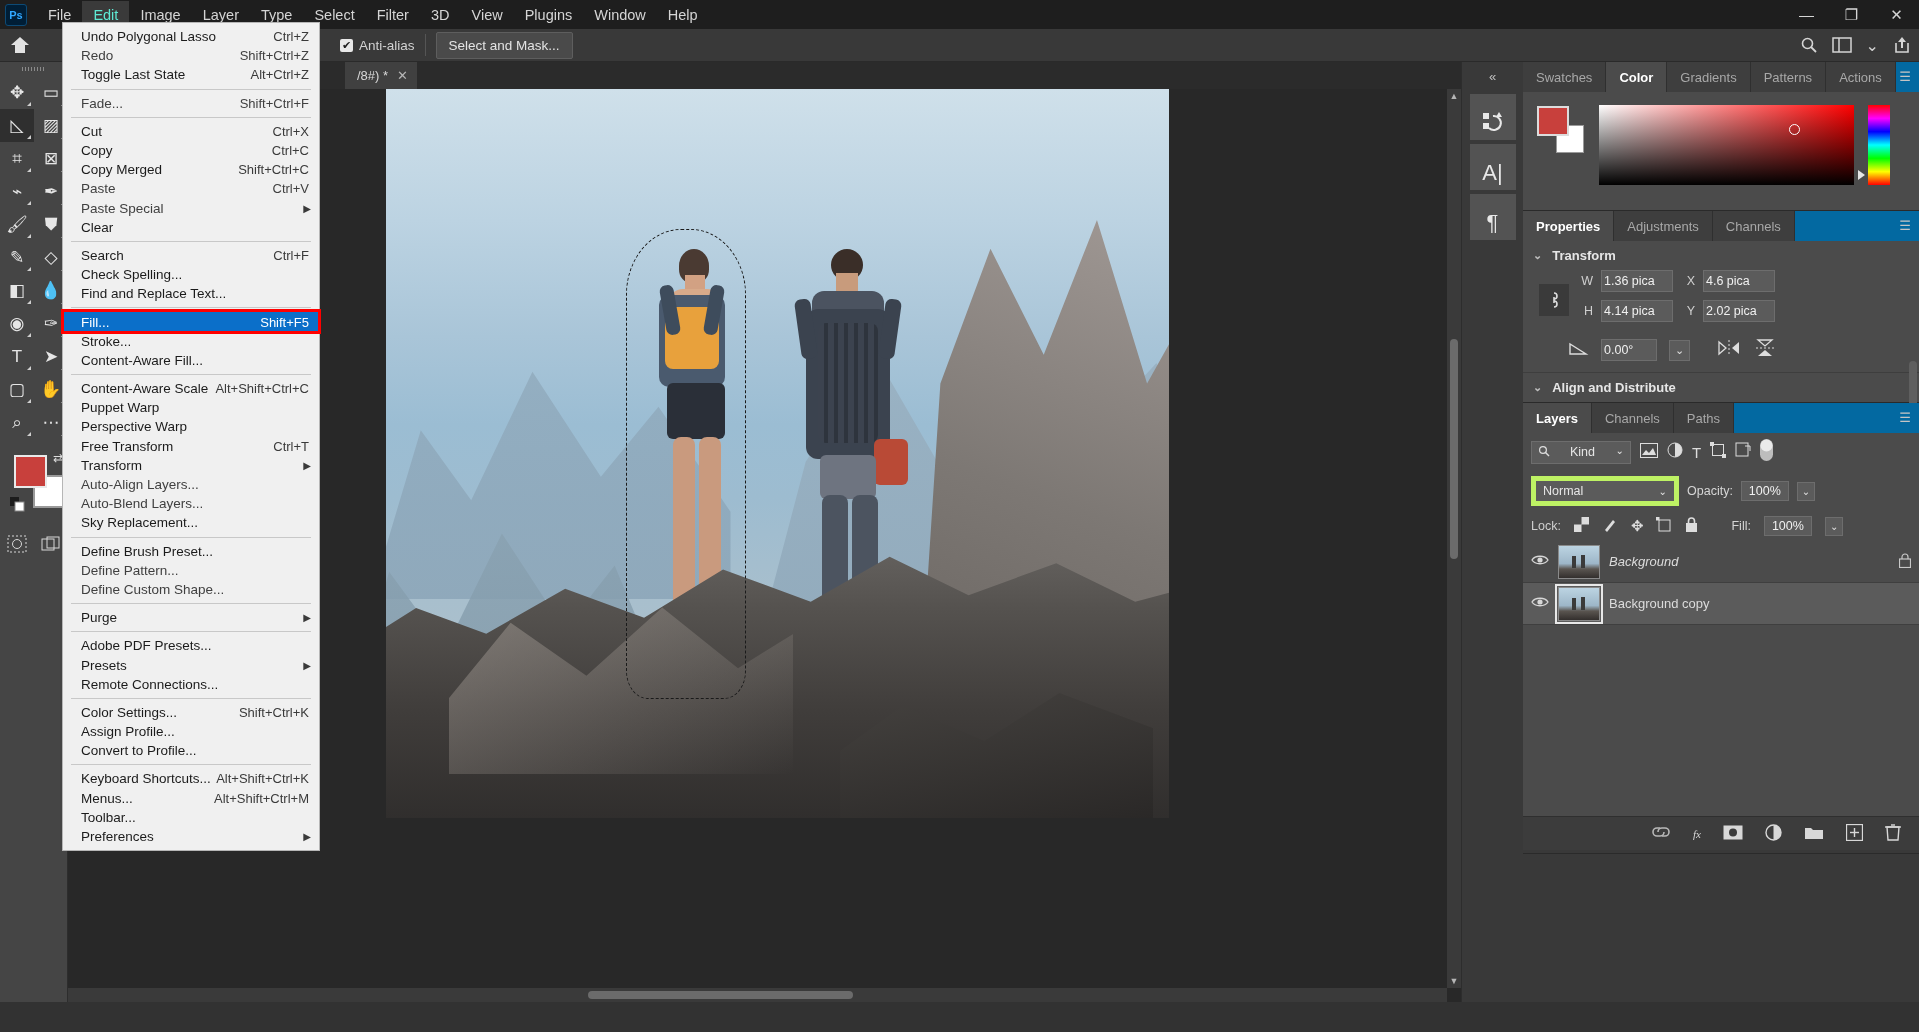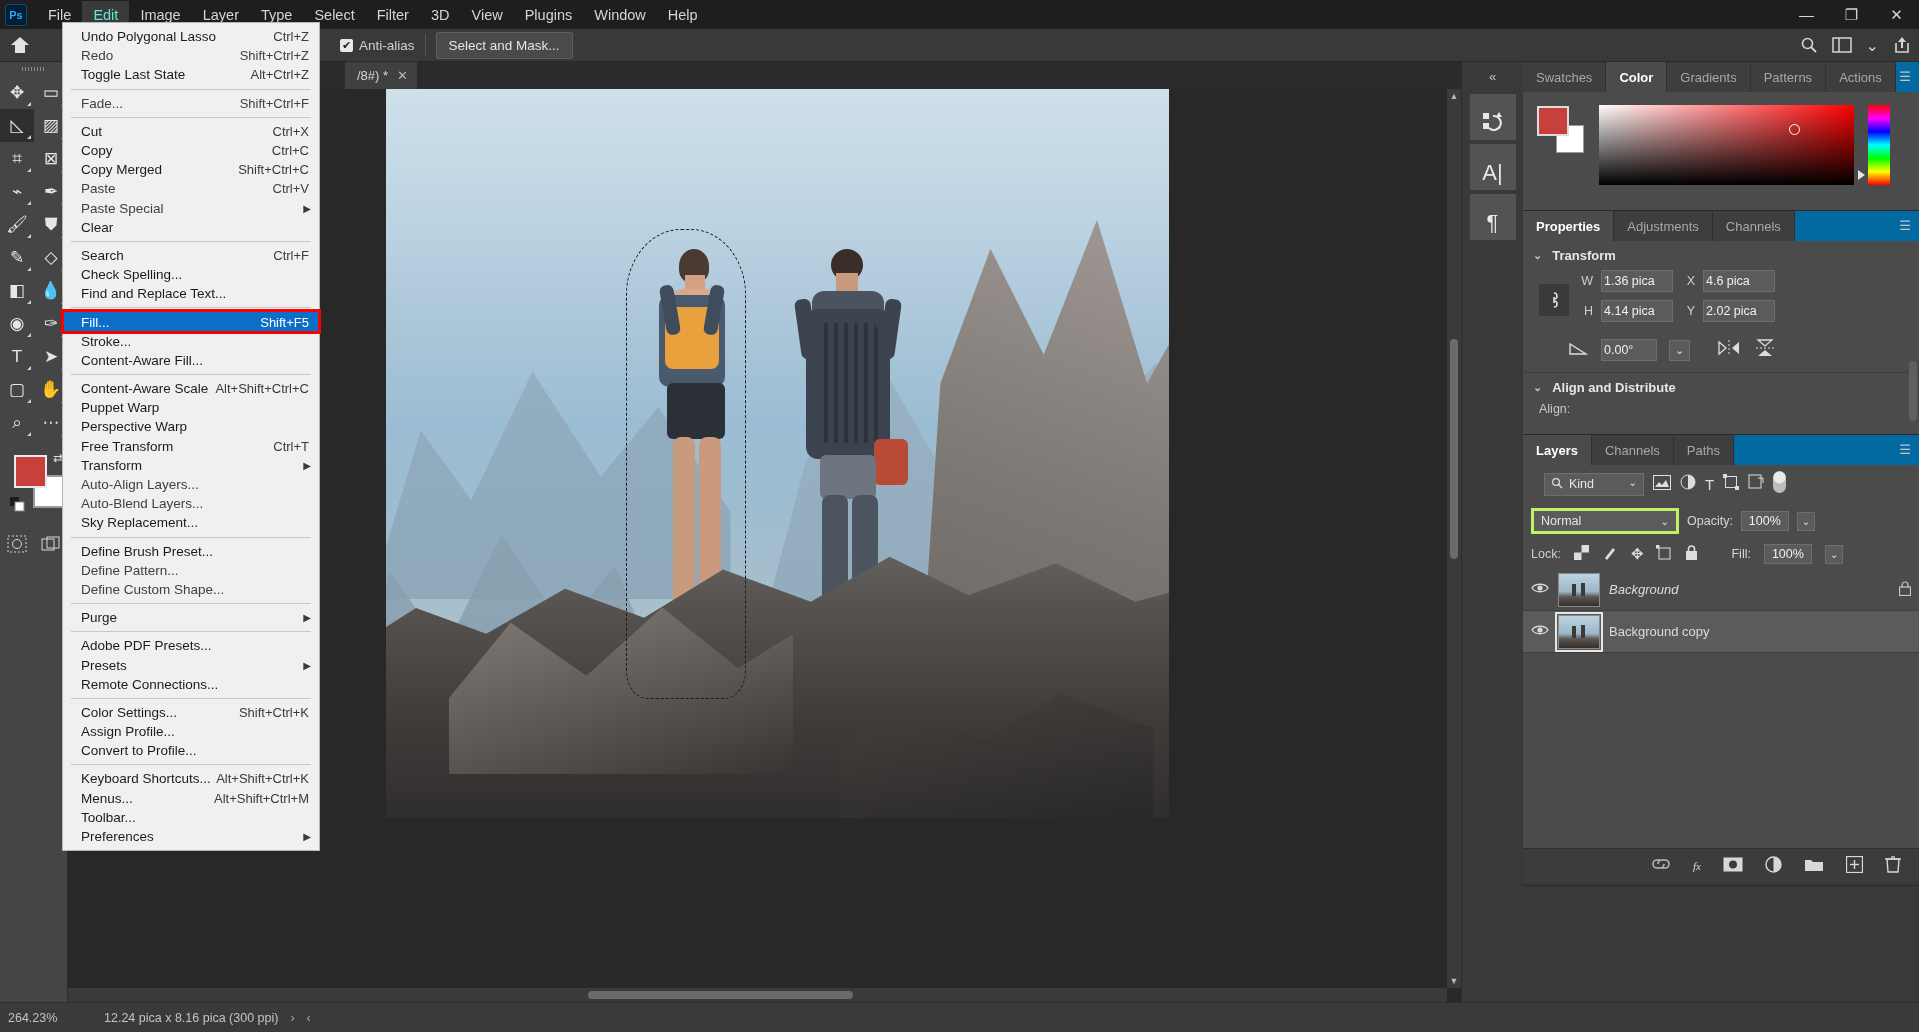--- a/index.html
+++ b/index.html
@@ -214,25 +214,25 @@
   .fieldrow { display:flex; align-items:center; gap: 8px; margin-bottom: 8px; }
   .flabel { color:#cfcfcf; font-size: 12.5px; width: 14px; text-align: right; }
   .finput { background: #5b5b5b; border: 1px solid #6d6d6d; color: #f0f0f0;
     font-size: 12.5px; padding: 3px 2px; width: 72px; }
   .linkbtn { width: 30px; height: 32px; background:#3a3a3a; color:#d8d8d8;
     display:flex; align-items:center; justify-content:center; }
   .pscroll { position:absolute; right: 2px; width: 8px; background:#5f5f5f; border-radius:4px;}
 
   
   .filterrow { display:flex; align-items:center; gap: 9px; padding: 6px 8px; }
-  .kindsel { display:flex; gap:6px; background:#5b5b5b;
-    border:1px solid #6d6d6d; color:#e6e6e6; font-size:12.5px; padding:3px 6px; width:100px;margin-left:13px;}
+  .kindsel { display:flex; gap:20px; background:#5b5b5b;
+    border:1px solid #6d6d6d; color:#e6e6e6; font-size:12.5px; padding:3px 6px; width:100px;}
   .blendrow { display:flex; align-items:center; gap:8px; padding: 5px 8px; }
   .blendsel { display:flex; align-items:center; justify-content:space-between;
-    background:#5b5b5b; border:3px solid #bef264; color:#e6e6e6; font-size:12.5px;
+    background:#5b5b5b; border:5px solid #bef264; color:#e6e6e6; font-size:12.5px;
     padding:3px 7px; width: 148px;}
   .smallinput { background:#5b5b5b; border:1px solid #6d6d6d; color:#f0f0f0;
     font-size:12.5px; padding:2px 5px; width: 48px; text-align:center; }
   .lockrow { display:flex; align-items:center; gap: 13px; padding: 5px 8px; color:#cfcfcf; font-size: 12.5px; }
   .lyrrow { display:flex; align-items:center; gap: 9px; height: 42px; padding: 0 8px;
     color:#dcdcdc; font-size: 13px; border-bottom: 1px solid #3f3f3f; }
   .lyrrow.sel { background: #5b5b5b; }
   .lyr-thumb { width: 42px; height: 34px; overflow:hidden; position:relative;
     border: 1px solid #8a8a8a; background:#9fb4c4; }
   .lyr-thumb.active { outline: 2px solid #e8e8e8; outline-offset: 1px; }
@@ -618,21 +618,20 @@
                 <line x1="2" y1="10" x2="20" y2="10" stroke="#ddd" stroke-dasharray="2 2"></line>
                 <path d="M4 18 L18 18 L11 12 Z" fill="#ddd"></path>
               </svg>
           </span>
         </div>
 
         <div class="sect-head" style="border-top:1px solid #3e3e3e;">
           <span class="chev">⌄</span>
           <span>Align and Distribute</span>
         </div>
-        <div style="padding: 0 10px 18px 16px;color:#c8c8c8;font-size:12.5px;">Align:</div>
       </div>
       <div class="pscroll" style="top:150px; height:60px;"></div>
     </div>
 
     <div class="panel" style="position:relative;height:451px;">
       <div class="ptabs" id="layertabs">
         <span class="ptab active">Layers</span>
           <span class="ptab">Channels</span>
           <span class="ptab">Paths</span>
           <span class="pmenu">☰</span>
@@ -793,26 +792,20 @@
                 <path d="M2 4 h12 l-1 13 h-10 z" fill="none" stroke="#d8d8d8" stroke-width="1.4"></path>
                 <line x1="0" y1="4" x2="16" y2="4" stroke="#d8d8d8" stroke-width="1.4"></line>
                 <path d="M6 2 h4" stroke="#d8d8d8" stroke-width="1.4"></path>
               </svg>
           </span>
         </div>
       </div>
     </div>
   </div>
 
-  <div class="statusbar">
-    <div class="zoom">264.23%</div>
-    <div class="dims">12.24 pica x 8.16 pica (300 ppi)</div>
-    <div class="arrow">›</div>
-    <div class="arrow">‹</div>
-  </div>
 
   <div class="editmenu" id="editmenu">
       <div class="mrow">
         <span class="lbl">Undo Polygonal Lasso</span>
         <span class="acc">Ctrl+Z</span>
       </div>
       <div class="mrow dim">
         <span class="lbl">Redo</span>
         <span class="acc">Shift+Ctrl+Z</span>
       </div>

